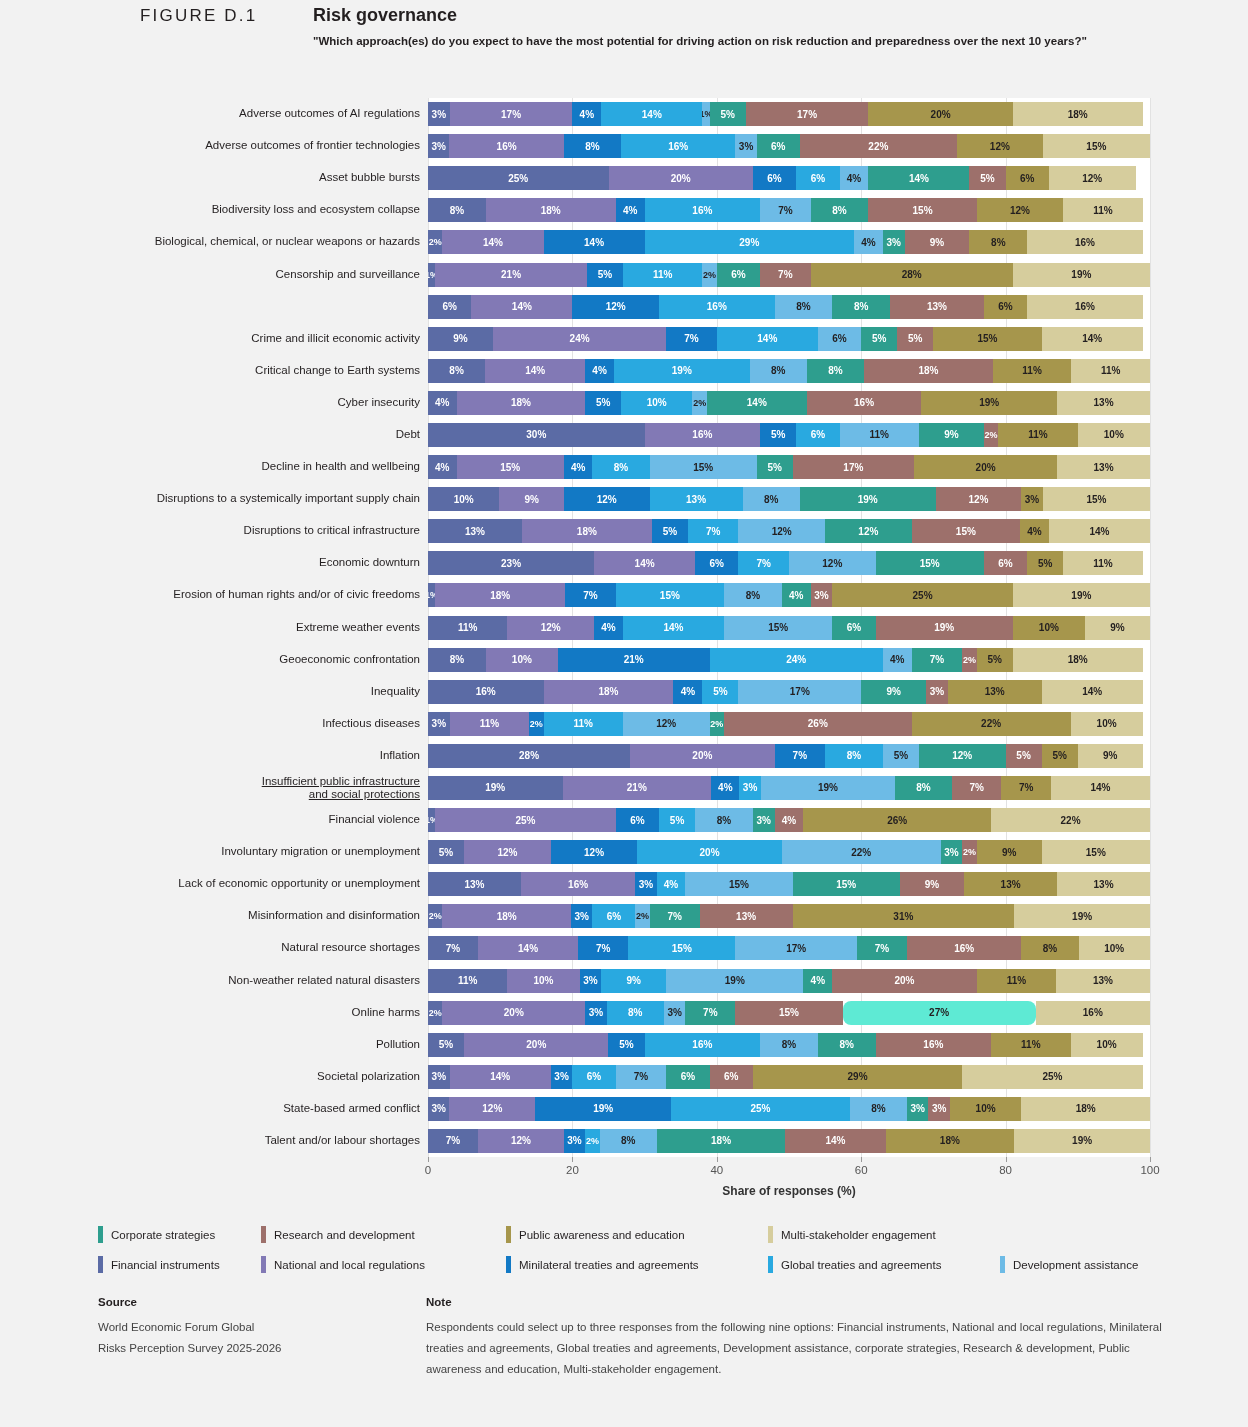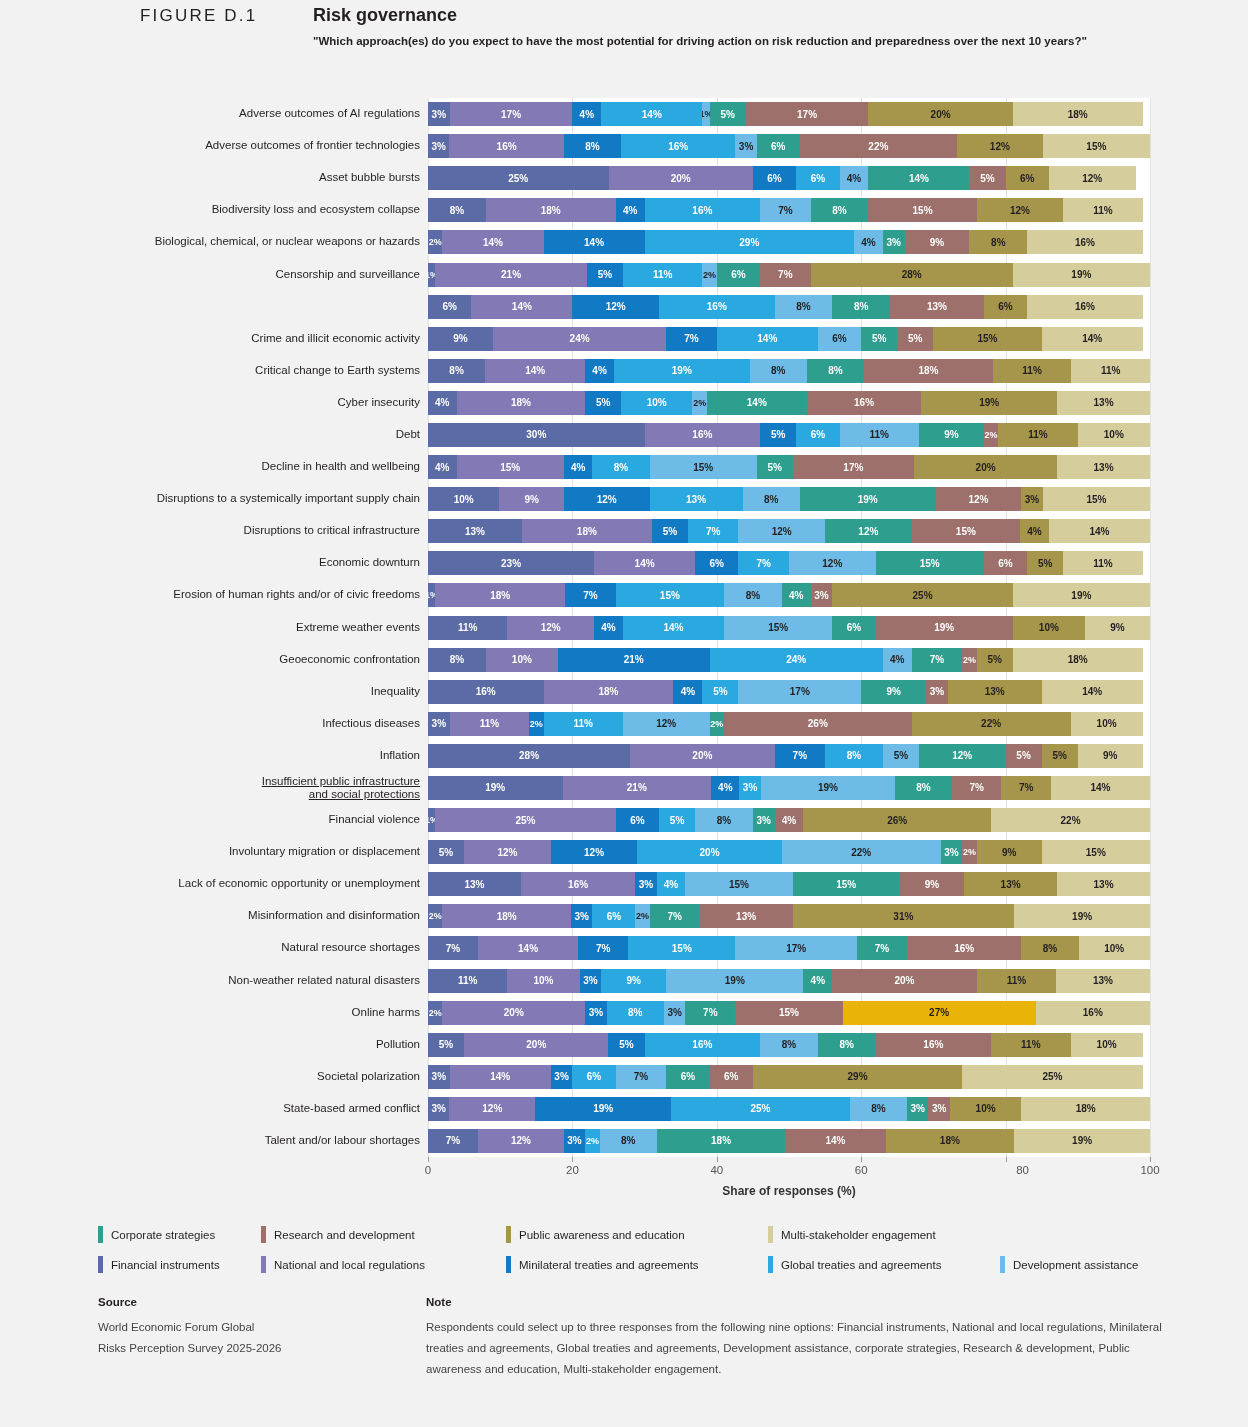--- a/index.html
+++ b/index.html
@@ -104,21 +104,21 @@
       <div class="ylab" style="top: 426.227px;">Disruptions to critical infrastructure</div>
       <div class="ylab" style="top: 458.318px;">Economic downturn</div>
       <div class="ylab" style="top: 490.409px;">Erosion of human rights and/or of civic freedoms</div>
       <div class="ylab" style="top: 522.5px;">Extreme weather events</div>
       <div class="ylab" style="top: 554.591px;">Geoeconomic confrontation</div>
       <div class="ylab" style="top: 586.682px;">Inequality</div>
       <div class="ylab" style="top: 618.773px;">Infectious diseases</div>
       <div class="ylab" style="top: 650.864px;">Inflation</div>
       <div class="ylab" style="top: 676.955px; text-decoration: underline;">Insufficient public infrastructure<br>and social protections</div>
       <div class="ylab" style="top: 715.045px;">Financial violence</div>
-      <div class="ylab" style="top: 747.136px;">Involuntary migration or displacement</div>
+      <div class="ylab" style="top: 747.136px;">Involuntary migration or unemployment</div>
       <div class="ylab" style="top: 779.227px;">Lack of economic opportunity or unemployment</div>
       <div class="ylab" style="top: 811.318px;">Misinformation and disinformation</div>
       <div class="ylab" style="top: 843.409px;">Natural resource shortages</div>
       <div class="ylab" style="top: 875.5px;">Non-weather related natural disasters</div>
       <div class="ylab" style="top: 907.591px;">Online harms</div>
       <div class="ylab" style="top: 939.682px;">Pollution</div>
       <div class="ylab" style="top: 971.773px;">Societal polarization</div>
       <div class="ylab" style="top: 1003.86px;">State-based armed conflict</div>
       <div class="ylab" style="top: 1035.95px;">Talent and/or labour shortages</div>
     </div>
@@ -442,21 +442,21 @@
           <div class="seg dark" style="width: 93.86px; background: rgb(214, 205, 157);">13%</div>
         </div>
         <div class="row" style="top: 902.591px;">
           <div class="seg light" style="width: 14.44px; background: rgb(91, 107, 165); font-size: 9px;">2%</div>
           <div class="seg light" style="width: 144.4px; background: rgb(130, 121, 181);">20%</div>
           <div class="seg light" style="width: 21.66px; background: rgb(18, 121, 197);">3%</div>
           <div class="seg light" style="width: 57.76px; background: rgb(41, 169, 224);">8%</div>
           <div class="seg dark" style="width: 21.66px; background: rgb(109, 187, 230);">3%</div>
           <div class="seg light" style="width: 50.54px; background: rgb(46, 158, 142);">7%</div>
           <div class="seg light" style="width: 108.3px; background: rgb(157, 112, 107);">15%</div>
-          <div class="seg dark" style="width: 194.94px; background: #eab308;">27%</div>
+          <div class="seg dark" style="width: 194.94px; background: #5eead4; border-radius: 8px;">27%</div>
           <div class="seg dark" style="width: 115.52px; background: rgb(214, 205, 157);">16%</div>
         </div>
         <div class="row" style="top: 934.682px;">
           <div class="seg light" style="width: 36.1px; background: rgb(91, 107, 165);">5%</div>
           <div class="seg light" style="width: 144.4px; background: rgb(130, 121, 181);">20%</div>
           <div class="seg light" style="width: 36.1px; background: rgb(18, 121, 197);">5%</div>
           <div class="seg light" style="width: 115.52px; background: rgb(41, 169, 224);">16%</div>
           <div class="seg dark" style="width: 57.76px; background: rgb(109, 187, 230);">8%</div>
           <div class="seg light" style="width: 57.76px; background: rgb(46, 158, 142);">8%</div>
           <div class="seg light" style="width: 115.52px; background: rgb(157, 112, 107);">16%</div>
@@ -502,21 +502,21 @@
   <div class="xaxis" id="xaxis">
       <div class="tickmark" style="left: 0px;"></div>
       <div class="tick" style="left: 0px;">0</div>
       <div class="tickmark" style="left: 144.4px;"></div>
       <div class="tick" style="left: 144.4px;">20</div>
       <div class="tickmark" style="left: 288.8px;"></div>
       <div class="tick" style="left: 288.8px;">40</div>
       <div class="tickmark" style="left: 433.2px;"></div>
       <div class="tick" style="left: 433.2px;">60</div>
       <div class="tickmark" style="left: 577.6px;"></div>
-      <div class="tick" style="left: 577.6px; margin-left: 17px;">80</div>
+      <div class="tick" style="left: 577.6px;">80</div>
       <div class="tickmark" style="left: 722px;"></div>
       <div class="tick" style="left: 722px;">100</div>
     </div>
   <div class="xtitle">Share of responses (%)</div>
 
   <div class="legend" id="legend">
       <div class="legend-row">
         <div class="legend-item" style="width: 163px;">
           <span class="legend-sw" style="background: rgb(46, 158, 142);"></span>
           <span class="legend-txt">Corporate strategies</span>

